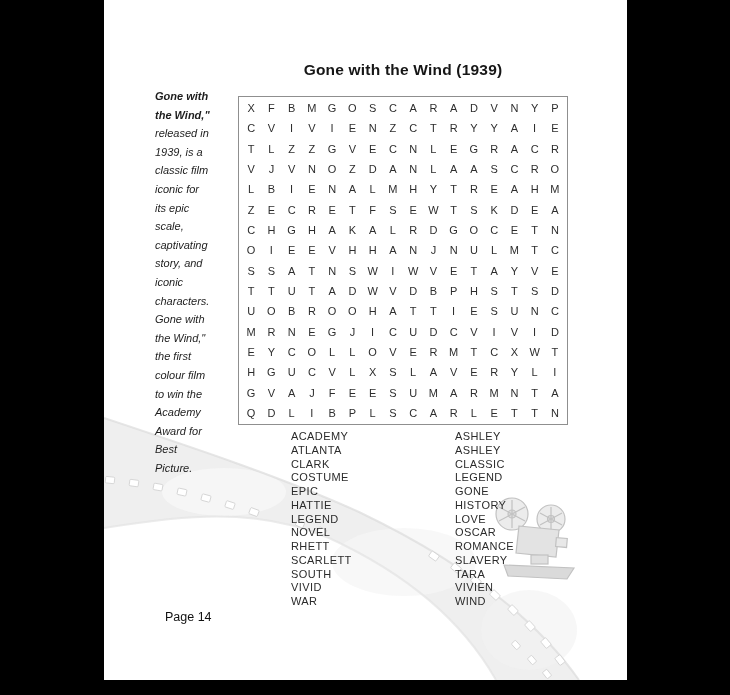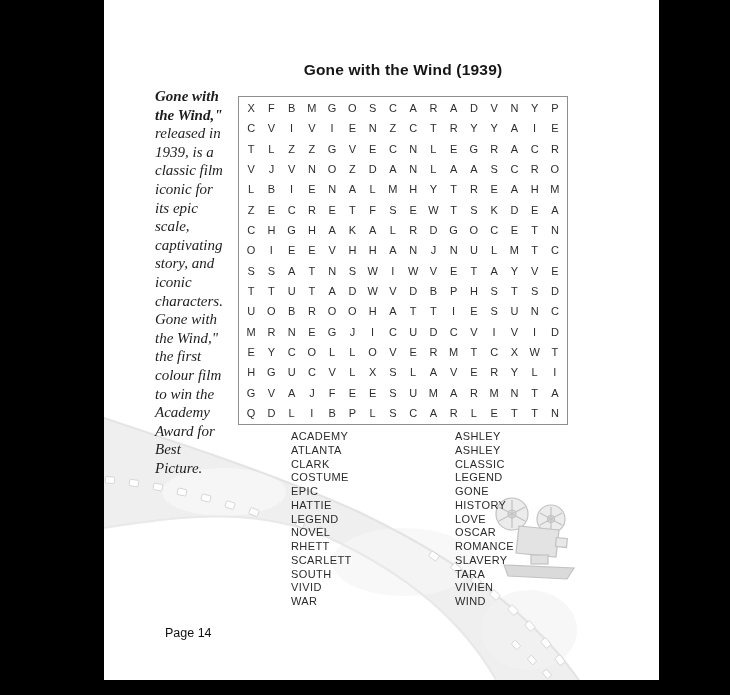--- a/index.html
+++ b/index.html
@@ -1,50 +1,50 @@
 <!DOCTYPE html>
 <html><head>
 <meta charset="utf-8">
 <style>
   html,body{margin:0;padding:0;}
   body{width:730px;height:695px;background:#000;overflow:hidden;}
   .stage{position:relative;width:730px;height:695px;background:#000;}
   .page{
     position:absolute;left:104px;top:0;width:523px;height:680px;
-    background:#ffffff;font-family:"Liberation Sans",sans-serif;padding-left:32px;
+    background:#ffffff;font-family:"Liberation Sans",sans-serif;
   }
   .watermark{position:absolute;left:0;top:0;width:523px;height:680px;pointer-events:none;}
   .content{position:absolute;left:0;top:0;width:100%;height:100%;}
   .title{
     position:absolute;left:134px;top:61px;width:330px;text-align:center;
     font-size:15.5px;font-weight:bold;letter-spacing:.2px;color:#161616;
   }
   .sidebar{
     position:absolute;left:51px;top:87px;width:90px;
-    font-size:15px;line-height:18.6px;font-style:italic;color:#1d1d1d;font-family:Liberation Serif, serif;
+    font-size:11px;line-height:18.6px;font-style:italic;color:#1d1d1d;
   }
   .sline.bold{font-weight:bold;}
   .grid-box{
     position:absolute;left:134px;top:96px;width:330px;height:329px;
     border:1.5px solid #8f8f8f;box-sizing:border-box;background:rgba(255,255,255,.65);
     display:grid;grid-template-columns:repeat(16,1fr);grid-template-rows:repeat(16,1fr);
     padding:1px 2px;
   }
   .cell{
     display:flex;align-items:center;justify-content:center;
     font-size:11px;font-weight:500;color:#2d2d2d;
   }
   .words{
     position:absolute;top:430px;font-size:11px;line-height:13.75px;
     letter-spacing:.4px;color:#2b2b2b;font-weight:500;
   }
   .words-left{left:187px;}
   .words-right{left:351px;}
   .page-number{
-    position:absolute;left:61px;top:610px;font-size:12.5px;color:#111;margin-top:16px;
+    position:absolute;left:61px;top:610px;font-size:12.5px;color:#111;
   }
 </style>
 </head>
 <body>
 
 <div class="stage">
   <div class="page">
 
     <svg class="watermark" viewBox="0 0 523 680" aria-hidden="true">
       <path d="M 0,418 C 90,448 180,478 255,512 C 330,548 420,602 475,680 L 392,680 C 355,615 295,570 225,538 C 150,506 75,516 0,528 Z" fill="#ebebeb" fill-opacity="0.78"></path>

